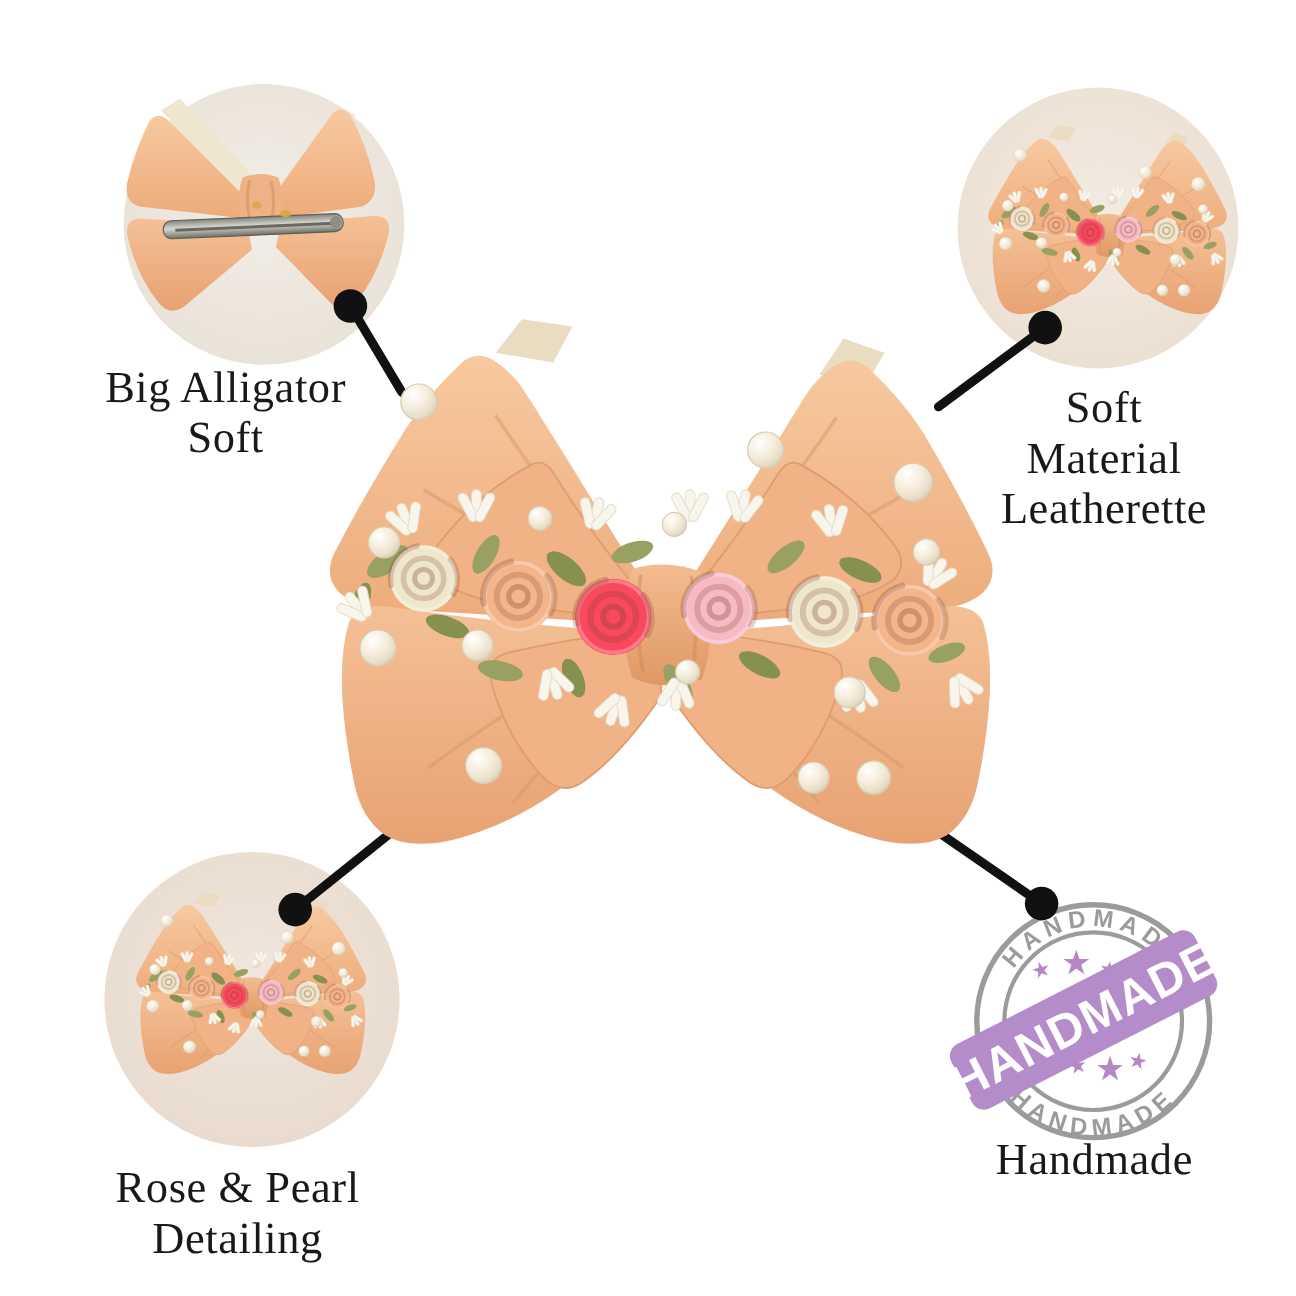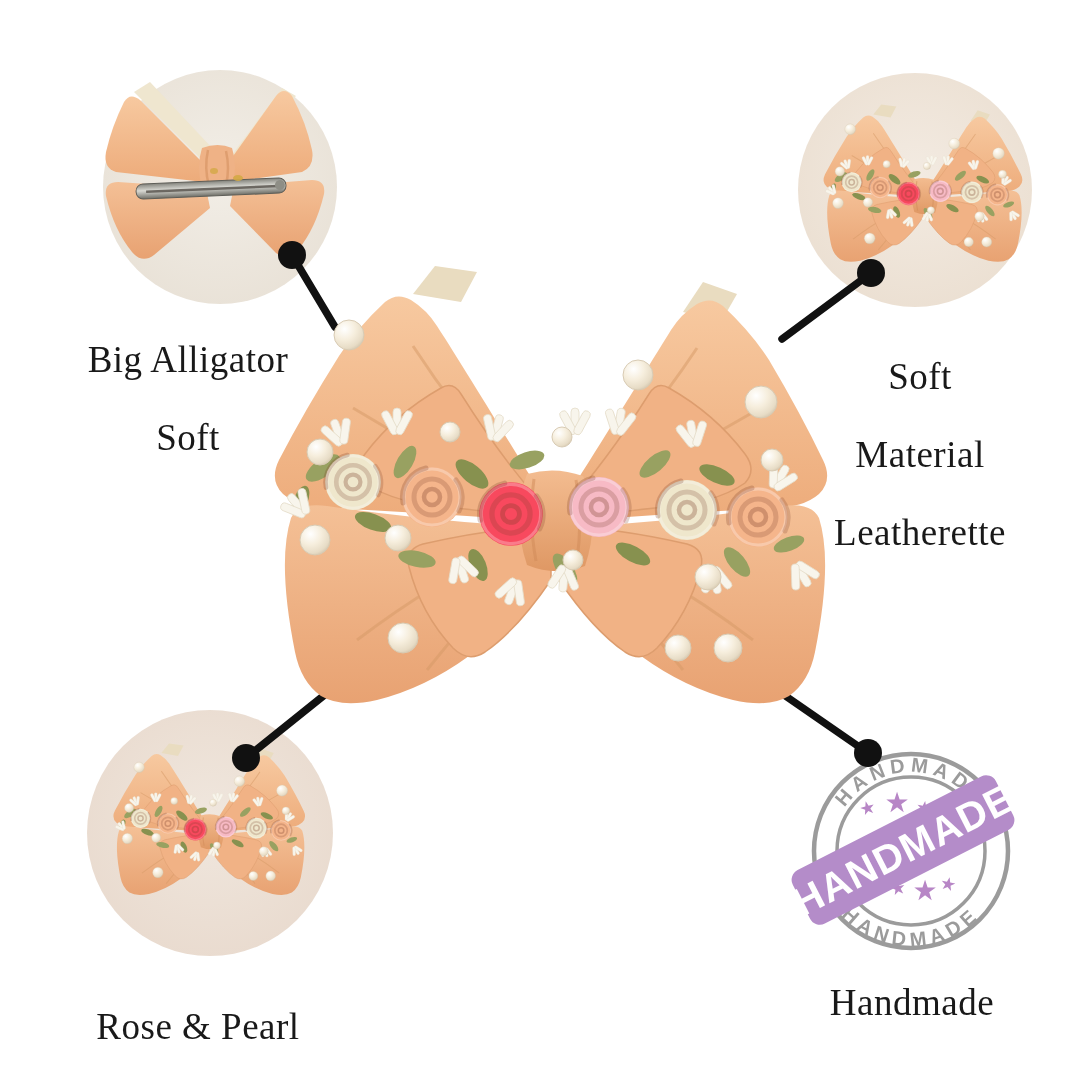--- a/index.html
+++ b/index.html
@@ -1,21 +1,21 @@
 <!DOCTYPE html>
 <html><head>
 <meta charset="utf-8">
 <style>
   html,body{margin:0;padding:0;background:#ffffff;}
   #canvas{position:relative;width:1080px;height:1080px;background:#ffffff;overflow:hidden;
           font-family:"Liberation Serif","DejaVu Serif",serif;}
   #scene{position:absolute;left:0;top:0;}
   .callout-label{position:absolute;font-weight:500;font-size:37px;line-height:1.14;
                  color:#191919;text-align:center;letter-spacing:.5px;}
-  .callout-label span{display:block;margin-top:36px;}
+  .callout-label span{display:block;}
   #label-tl{left:8px;top:303px;width:360px;}
   #label-tr{left:770px;top:320px;width:300px;}
   #label-bl{left:18px;top:970px;width:360px;}
   #label-br{left:762px;top:946px;width:300px;}
   .arc-text{font-family:"Liberation Sans","DejaVu Sans",sans-serif;font-weight:bold;
             font-size:20px;letter-spacing:5px;fill:#9b9b9b;}
   .banner-text{font-family:"Liberation Sans","DejaVu Sans",sans-serif;font-weight:bold;
                font-size:40px;letter-spacing:1px;fill:#ffffff;}
   .star{font-family:"DejaVu Sans",sans-serif;fill:#b786c6;}
 </style>
@@ -236,18 +236,19 @@
   <span>Big Alligator</span>
   <span>Soft</span>
 </div>
 <div class="callout-label" id="label-tr">
   <span>Soft</span>
   <span>Material</span>
   <span>Leatherette</span>
 </div>
 <div class="callout-label" id="label-bl">
   <span>Rose &amp; Pearl</span>
+  <span>Detailing</span>
 </div>
 <div class="callout-label" id="label-br">
   <span>Handmade</span>
 </div>
 
 </div>
 
 </body></html>

